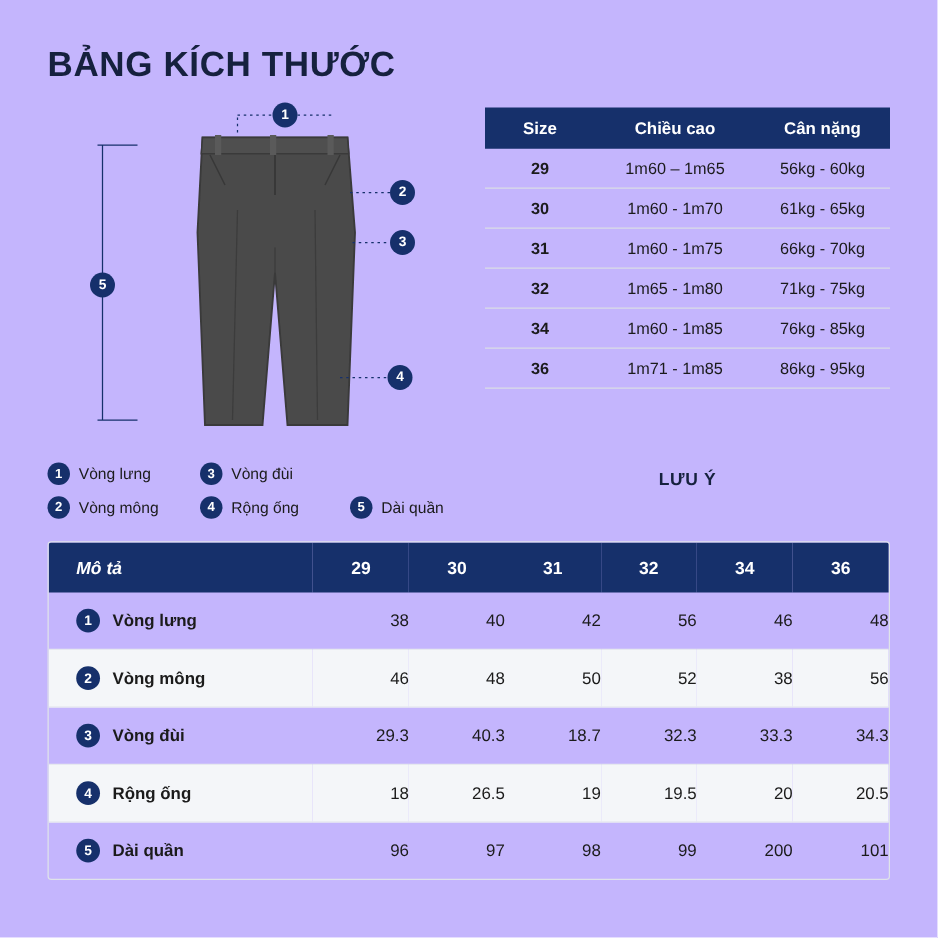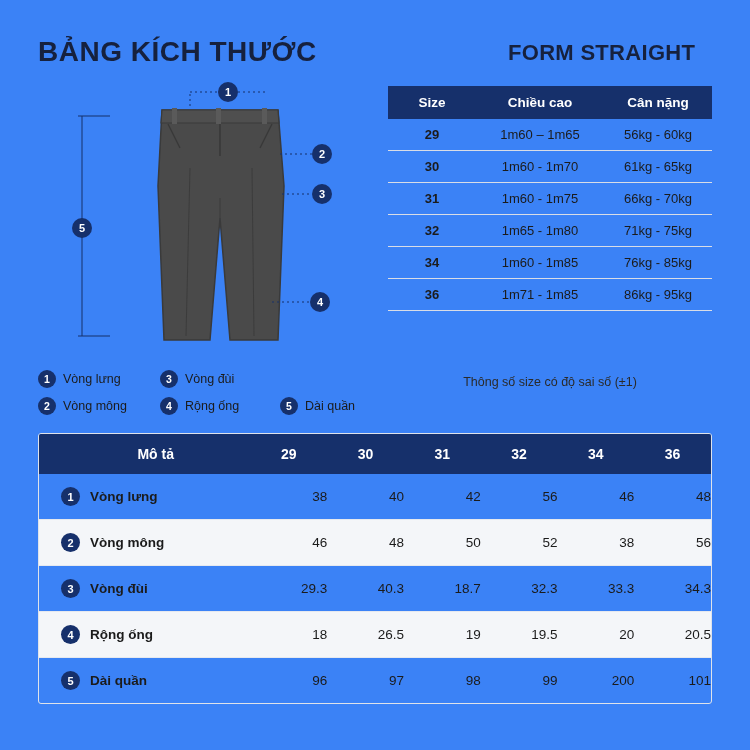--- a/index.html
+++ b/index.html
@@ -7,21 +7,21 @@
     margin: 0; padding: 0;
     width: 750px; height: 750px;
     background: #ffffff;
     font-family: "Liberation Sans", sans-serif;
     color: #1b1b1b;
   }
   #page {
     position: relative;
     width: 750px; height: 750px;
     overflow: hidden;
-    background: #3b82f6;
+    background: #c4b5fd;
   }
 
   
   .title-left {
     position: absolute;
     left: 38px; top: 36px;
     font-size: 28px;
     font-weight: bold;
     letter-spacing: 0.5px;
     color: #16213e;
@@ -152,22 +152,23 @@
   }
   .meas-table thead th {
     background: #16306b;
     color: #ffffff;
     font-weight: bold;
     font-size: 14px;
     padding: 12px 0;
     text-align: center;
   }
   .meas-table thead th.desc-head {
-    text-align: center;
+    text-align: left;
     padding-left: 22px;
+    font-style: italic;
   }
   .meas-table tbody td {
     padding: 13px 0;
     text-align: right;
     border-bottom: 1px solid #e6e9ef;
     color: #1b1b1b;
   }
   .meas-table tbody tr:last-child td { border-bottom: none; }
   .meas-table tbody tr.alt td { background: #f4f6f9; }
   .meas-table td.desc-cell {
@@ -194,21 +195,20 @@
   }
   .col-desc { width: 212px; }
   .col-num  { width: 77px; }
 </style>
 </head>
 <body>
 
 <div id="page">
 
   <div class="title-left">BẢNG KÍCH THƯỚC</div>
-  <div class="title-right">FORM STRAIGHT</div>
 
   <div class="illus">
     <svg class="pants-svg" width="320" height="275" viewBox="0 0 320 275">
 
       <path d="M122 32 L238 32 L244 108 L238 262 L190 262 L180 140 L170 262 L124 262 L118 108 Z" fill="#4a4a4a" stroke="#3a3a3a" stroke-width="1.5"></path>
 
       <path d="M122 32 L238 32 L239 45 L121 45 Z" fill="#4f4f4f" stroke="#3a3a3a" stroke-width="1.2"></path>
 
       <rect x="132" y="30" width="5" height="16" fill="#5a5a5a"></rect>
       <rect x="176" y="30" width="5" height="16" fill="#5a5a5a"></rect>
@@ -307,21 +307,21 @@
       </tr>
       <tr>
         <td class="col-size">36</td>
         <td>1m71 - 1m85</td>
         <td>86kg - 95kg</td>
       </tr>
     </tbody>
   </table>
 
   <div class="note">
-    <div class="note-text">Thông số size có độ sai số (±1)</div>
+    <div class="note-title">LƯU Ý</div>
   </div>
 
   <div class="meas-wrap">
     <table class="meas-table">
       <thead>
         <tr>
           <th class="desc-head col-desc">Mô tả</th>
           <th class="col-num">29</th>
           <th class="col-num">30</th>
           <th class="col-num">31</th>

